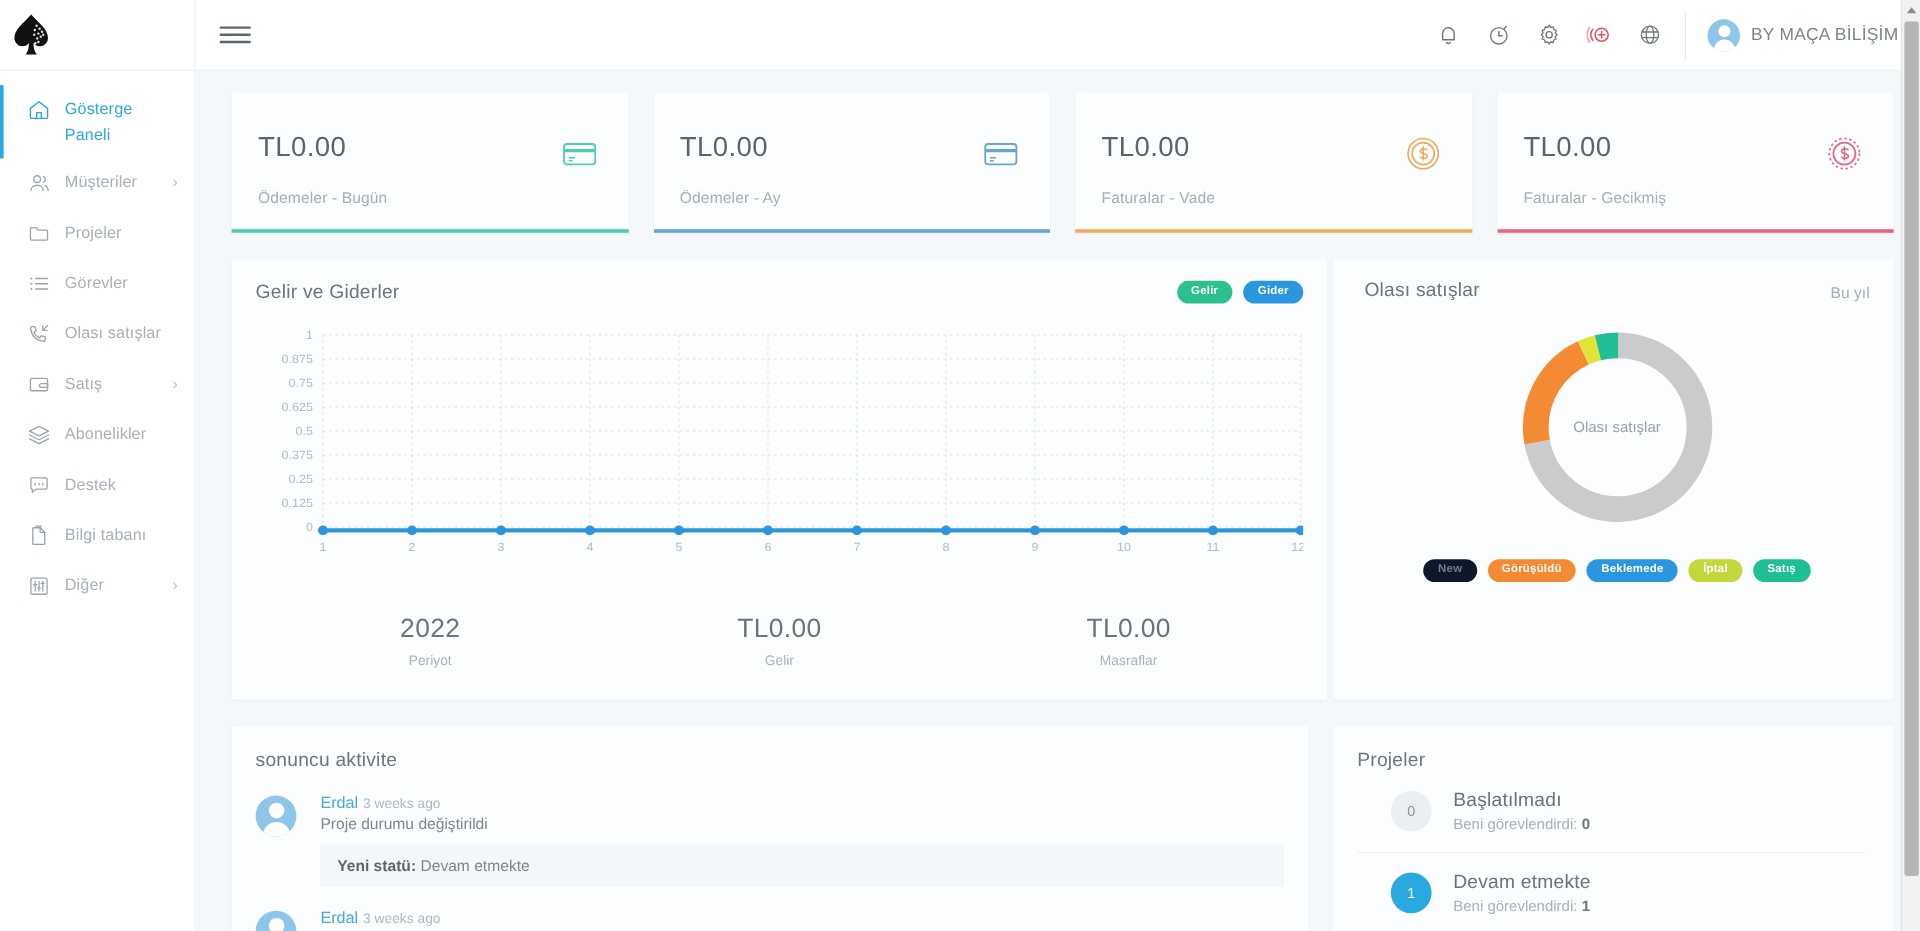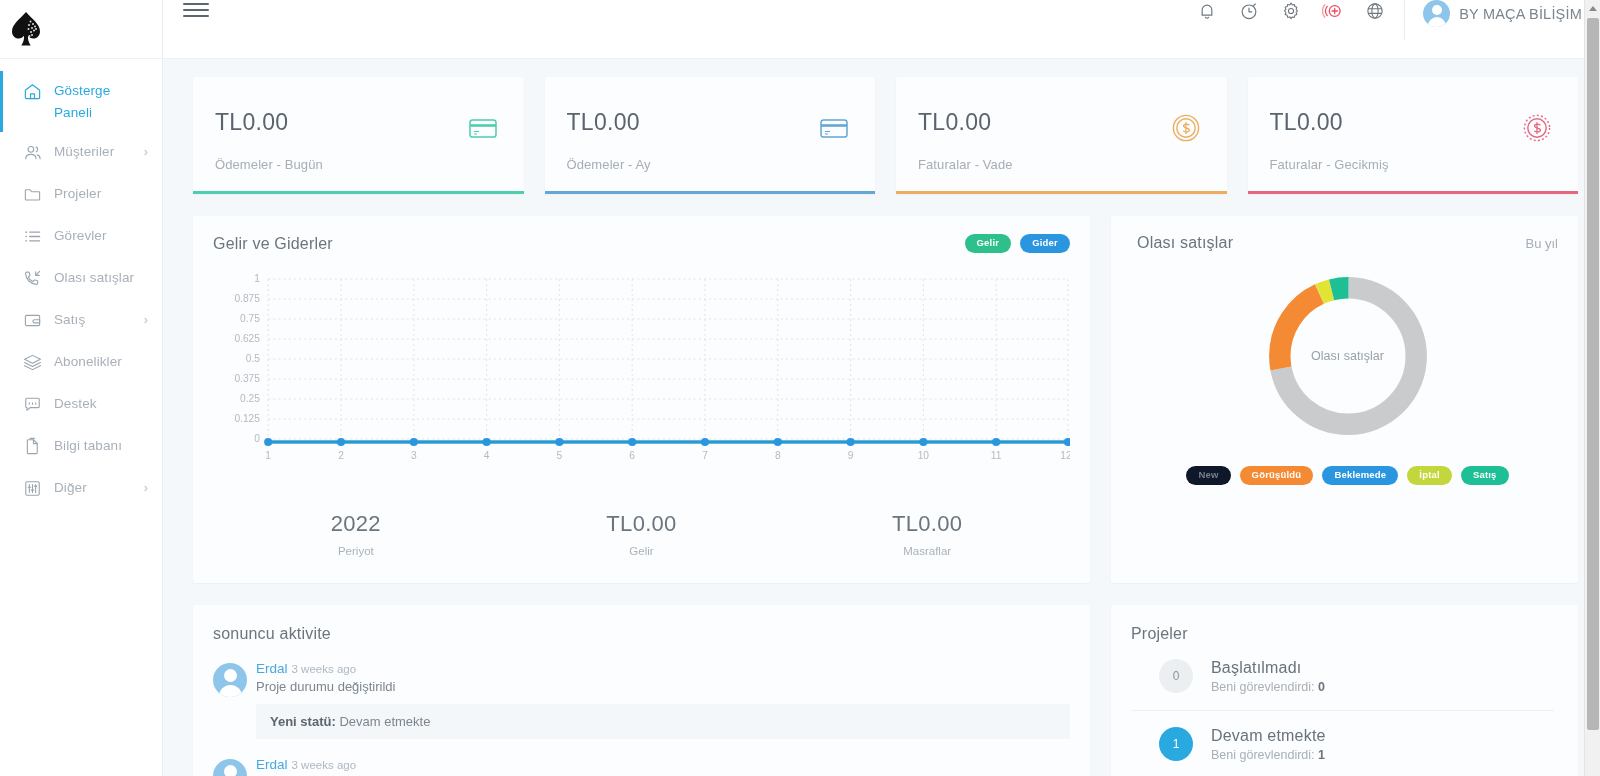--- a/index.html
+++ b/index.html
@@ -51,21 +51,21 @@
     width: 3px; background: #29a9e0;
   }
   .nav-item.active .nav-label { color: #29a9e0; }
   .nav-item.active .nav-icon { color: #29a9e0; }
 
   
   .main { flex: 1; display: flex; flex-direction: column; min-width: 0; }
   .topbar {
     height: 59px; min-height: 59px; background: #fff;
     border-bottom: 1px solid #eef1f5;
-    display: flex; align-items: flex-start; padding: 0 18px 0 20px;
+    display: flex; align-items: center; padding: 0 18px 0 20px;
   }
   .hamburger { width: 26px; height: 20px; display: flex; flex-direction: column;
     justify-content: space-between; cursor: pointer; padding: 3px 0; }
   .hamburger span { display: block; height: 2px; background: #5b6670; border-radius: 1px; }
   .topbar-spacer { flex: 1; }
   .topbar-icons { display: flex; align-items: center; gap: 20px; padding-right: 18px; }
   .tb-icon { width: 22px; height: 22px; color: #6d7781; cursor: pointer;
     display: flex; align-items: center; justify-content: center; }
   .tb-icon.red { color: #ea4c5f; }
   .topbar-divider { width: 1px; height: 40px; background: #e7ebef; }
@@ -96,21 +96,21 @@
     content: ""; position: absolute; left: 0; right: 0; bottom: 0; height: 3px;
   }
   .stat-card.c1::after { background: #4ecdb0; }
   .stat-card.c2::after { background: #63a7d4; }
   .stat-card.c3::after { background: #edad5c; }
   .stat-card.c4::after { background: #e8657f; }
   .stat-value { font-size: 23px; color: #5a646e; font-weight: 400; letter-spacing: .3px; line-height: 1.15; }
   .stat-label { font-size: 13px; color: #a6aeb6; margin-top: 22px; letter-spacing: .1px; }
   .stat-icon { width: 34px; height: 34px; margin-top: 2px; }
 
-  .mid-row { display: flex; gap: 21px; margin-top: 22px; }
+  .mid-row { display: flex; gap: 5px; margin-top: 22px; }
   .panel {
     background: #fbfdfe; border-radius: 2px;
     box-shadow: 0 1px 2px rgba(40,60,80,.045);
   }
   .panel-chart { flex: 1 1 auto; width: 890px; padding: 18px 20px 14px 20px; }
   .panel-donut { width: 467px; min-width: 467px; padding: 18px 20px 14px 26px; }
   .panel-head { display: flex; align-items: center; justify-content: space-between; }
   .panel-title { font-size: 16px; color: #6b757e; font-weight: 400; letter-spacing: .2px; }
   .panel-sub { font-size: 13px; color: #a6aeb6; }
   .pill {
@@ -136,21 +136,21 @@
     font-size: 12.5px; color: #98a1aa; pointer-events: none;
   }
   .legend-bottom { display: flex; gap: 9px; justify-content: center; align-items: center;
     margin-top: 20px; padding-bottom: 10px; flex-wrap: wrap; }
   .pill.grey { background: #0f172a; color: #767f88; }
 
   .bottom-row { display: flex; gap: 21px; margin-top: 22px; }
   .panel-activity { flex: 1 1 auto; width: 890px; padding: 20px 20px 10px 20px; }
   .panel-projects { width: 467px; min-width: 467px; padding: 20px 24px 10px 20px; }
 
-  .act-item { display: flex; gap: 9px; margin-top: 18px; }
+  .act-item { display: flex; gap: 20px; margin-top: 18px; }
   .avatar-lg { width: 34px; height: 34px; border-radius: 50%; background: #8ec5ea;
     overflow: hidden; position: relative; flex: none; margin-top: 2px; }
   .avatar-lg .head { position: absolute; width: 13px; height: 13px; border-radius: 50%;
     background: #fff; left: 10.5px; top: 6px; }
   .avatar-lg .body { position: absolute; width: 23px; height: 14px; border-radius: 12px 12px 0 0;
     background: #fff; left: 5.5px; top: 22px; }
   .act-body { flex: 1; min-width: 0; }
   .act-top { font-size: 13.5px; }
   .act-user { color: #4aa7de; }
   .act-time { color: #b0b8c0; font-size: 11.5px; margin-left: 4px; }

